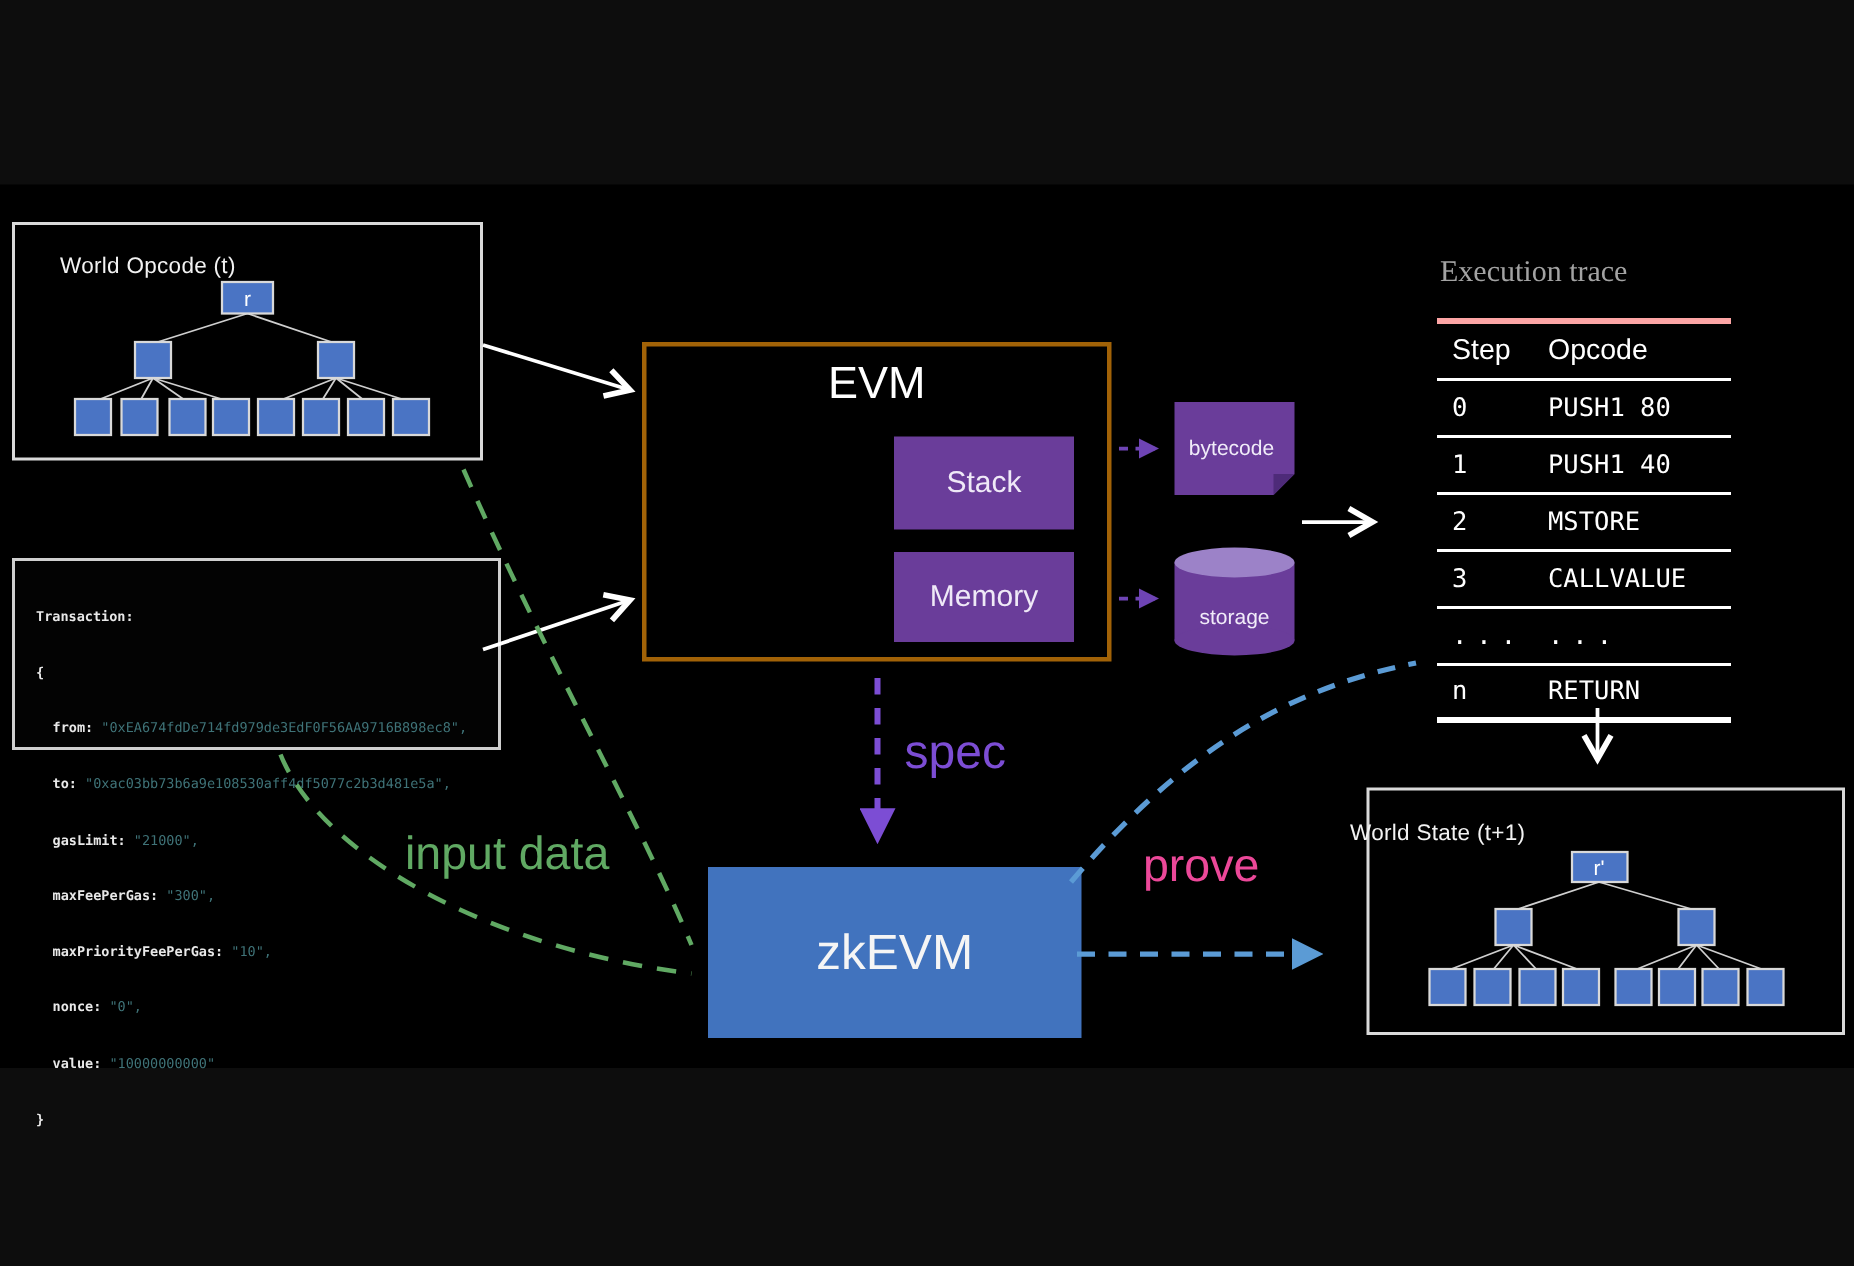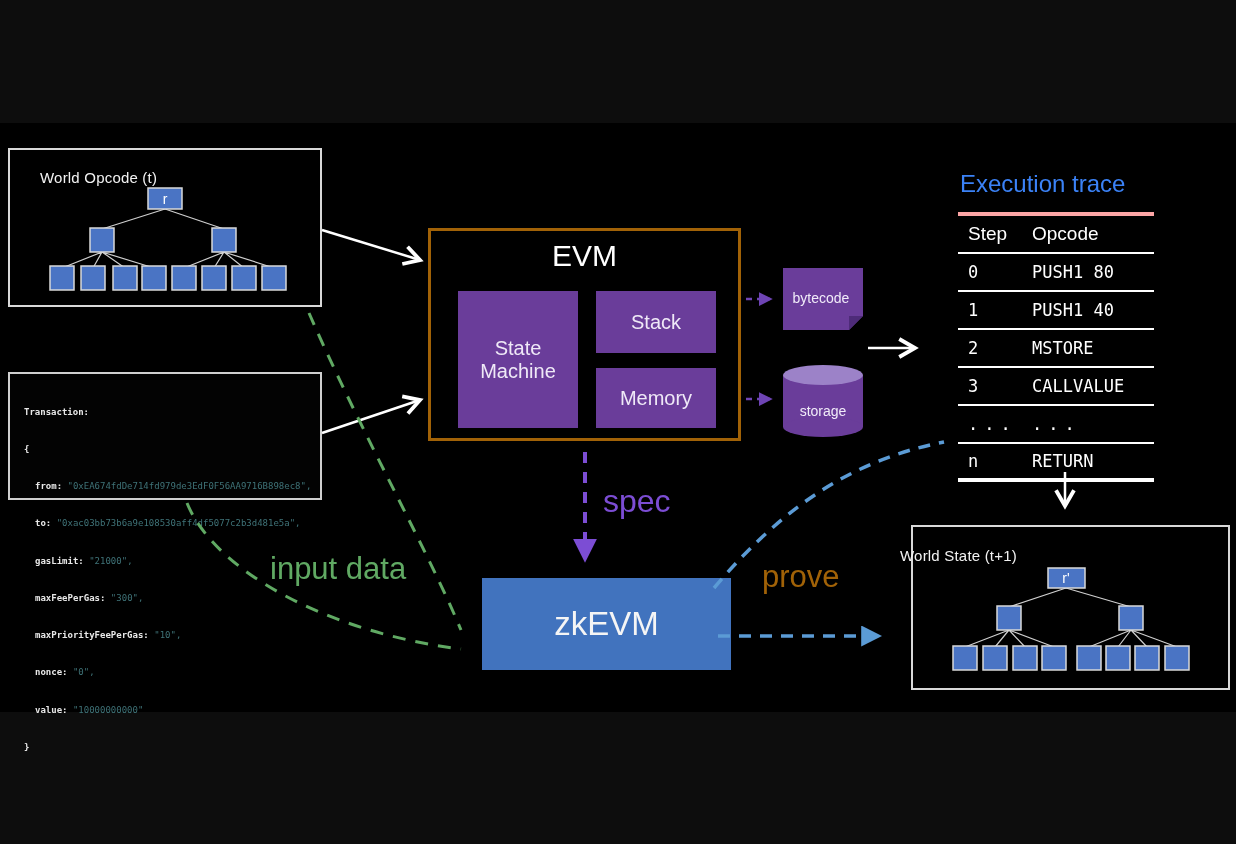--- a/index.html
+++ b/index.html
@@ -7,55 +7,55 @@
          font-family:"Liberation Sans",sans-serif;background:#0d0d0d;}
   .slide{position:absolute;left:0;top:123px;width:1236px;height:589px;background:#000;}
 
   .abs{position:absolute;}
 
   
   .wsbox{border:2px solid #d9d9d9;background:transparent;}
   .ws-title{position:absolute;color:#f2f2f2;font-size:15px;letter-spacing:.2px;}
 
   
-  .txbox{border:2px solid #cfcfcf;background:#030303;}
+  .txbox{border:2px solid #cfcfcf;background:#030303;padding-left:12px;}
   .code{position:absolute;left:14px;top:7px;right:6px;
         font-family:"DejaVu Sans Mono",monospace;font-size:9px;line-height:12.4px;
         white-space:pre;color:#e8e8e8;}
   .ck{color:#e8e8e8;font-weight:600;}
   .cv{color:#3f7378;}
   .ind{padding-left:11px;}
 
   
   .evm{border:3px solid #a16207;background:transparent;}
   .evm-title{position:absolute;left:0;right:0;top:8px;text-align:center;
              color:#fff;font-size:30px;}
   .pbox{position:absolute;background:#6a3d9a;color:#efe9f7;display:flex;
         align-items:center;justify-content:center;text-align:center;font-size:20px;}
 
   
   .zkevm{background:#4173be;color:#f5f5f5;display:flex;align-items:center;
          justify-content:center;font-size:33px;}
 
   
-  .trace-title{color:#3b82f6;font-size:24px;}
+  .trace-title{color:#a3a3a3;font-size:20px;font-family:Liberation Serif, serif;}
   .trace{width:196px;border-top:4px solid #fca5a5;}
   .trow{display:flex;align-items:center;height:36px;border-bottom:2px solid #fff;
         color:#fff;font-family:"DejaVu Sans Mono",monospace;font-size:17px;}
   .trow.head{font-family:"Liberation Sans",sans-serif;font-size:19px;}
   .trow.last{height:34px;border-bottom:4px solid #fff;}
   .c-step{width:64px;padding-left:10px;}
   .c-op{flex:1;}
   .dots{letter-spacing:6px;}
 
   
   .lbl{font-size:31px;}
   .lbl-spec{color:#7c4dd4;font-size:32px;}
   .lbl-input{color:#60a963;}
-  .lbl-prove{color:#a16207;}
+  .lbl-prove{color:#ec4899;}
 
   svg.overlay{position:absolute;left:0;top:0;pointer-events:none;}
   .nodetxt{font-family:"Liberation Sans",sans-serif;font-size:14px;fill:#fff;}
   .shapetxt{font-family:"Liberation Sans",sans-serif;font-size:14px;fill:#f1ecf9;}
 </style>
 </head>
 <body>
 
 <div class="stage">
   <div class="slide"></div>
@@ -73,21 +73,20 @@
       <div class="ind"><span class="ck">maxFeePerGas:</span><span class="cv"> "300",</span></div>
       <div class="ind"><span class="ck">maxPriorityFeePerGas:</span><span class="cv"> "10",</span></div>
       <div class="ind"><span class="ck">nonce:</span><span class="cv"> "0",</span></div>
       <div class="ind"><span class="ck">value:</span><span class="cv"> "10000000000"</span></div>
       <div><span class="ck">}</span></div>
     </div>
   </div>
 
   <div class="abs evm" style="left:428px;top:228px;width:307px;height:207px;">
     <div class="evm-title">EVM</div>
-    <div class="pbox" style="left:27px;top:60px;width:120px;height:137px;">State Machine</div>
     <div class="pbox" style="left:165px;top:137px;width:120px;height:60px;">Memory</div>
     <div class="pbox" style="left:165px;top:60px;width:120px;height:62px;">Stack</div>
   </div>
 
   <div class="abs trace-title" style="left:960px;top:170px;">Execution trace</div>
   <div class="abs trace" style="left:958px;top:212px;">
     <div class="trow head">
       <span class="c-step">Step</span>
       <span class="c-op">Opcode</span>
     </div>
@@ -113,21 +112,21 @@
     </div>
     <div class="trow last">
       <span class="c-step">n</span>
       <span class="c-op">RETURN</span>
     </div>
   </div>
 
   <div class="abs wsbox" style="left:911px;top:525px;width:315px;height:161px;"></div>
   <div class="ws-title" style="left:900px;top:547px;">World State (t+1)</div>
 
-  <div class="abs zkevm" style="left:482px;top:578px;width:249px;height:92px;">
+  <div class="abs zkevm" style="left:472px;top:578px;width:249px;height:114px;">
     <span>zkEVM</span>
   </div>
 
   <div class="abs lbl lbl-spec" style="left:603px;top:483px;">spec</div>
   <div class="abs lbl lbl-input" style="left:270px;top:551px;">input data</div>
   <div class="abs lbl lbl-prove" style="left:762px;top:559px;">prove</div>
 
   <svg class="overlay" width="1236" height="844" viewBox="0 0 1236 844">
     <defs>
       <marker id="vWhite" viewBox="0 0 10 10" refX="8" refY="5" markerWidth="9" markerHeight="9" orient="auto">

